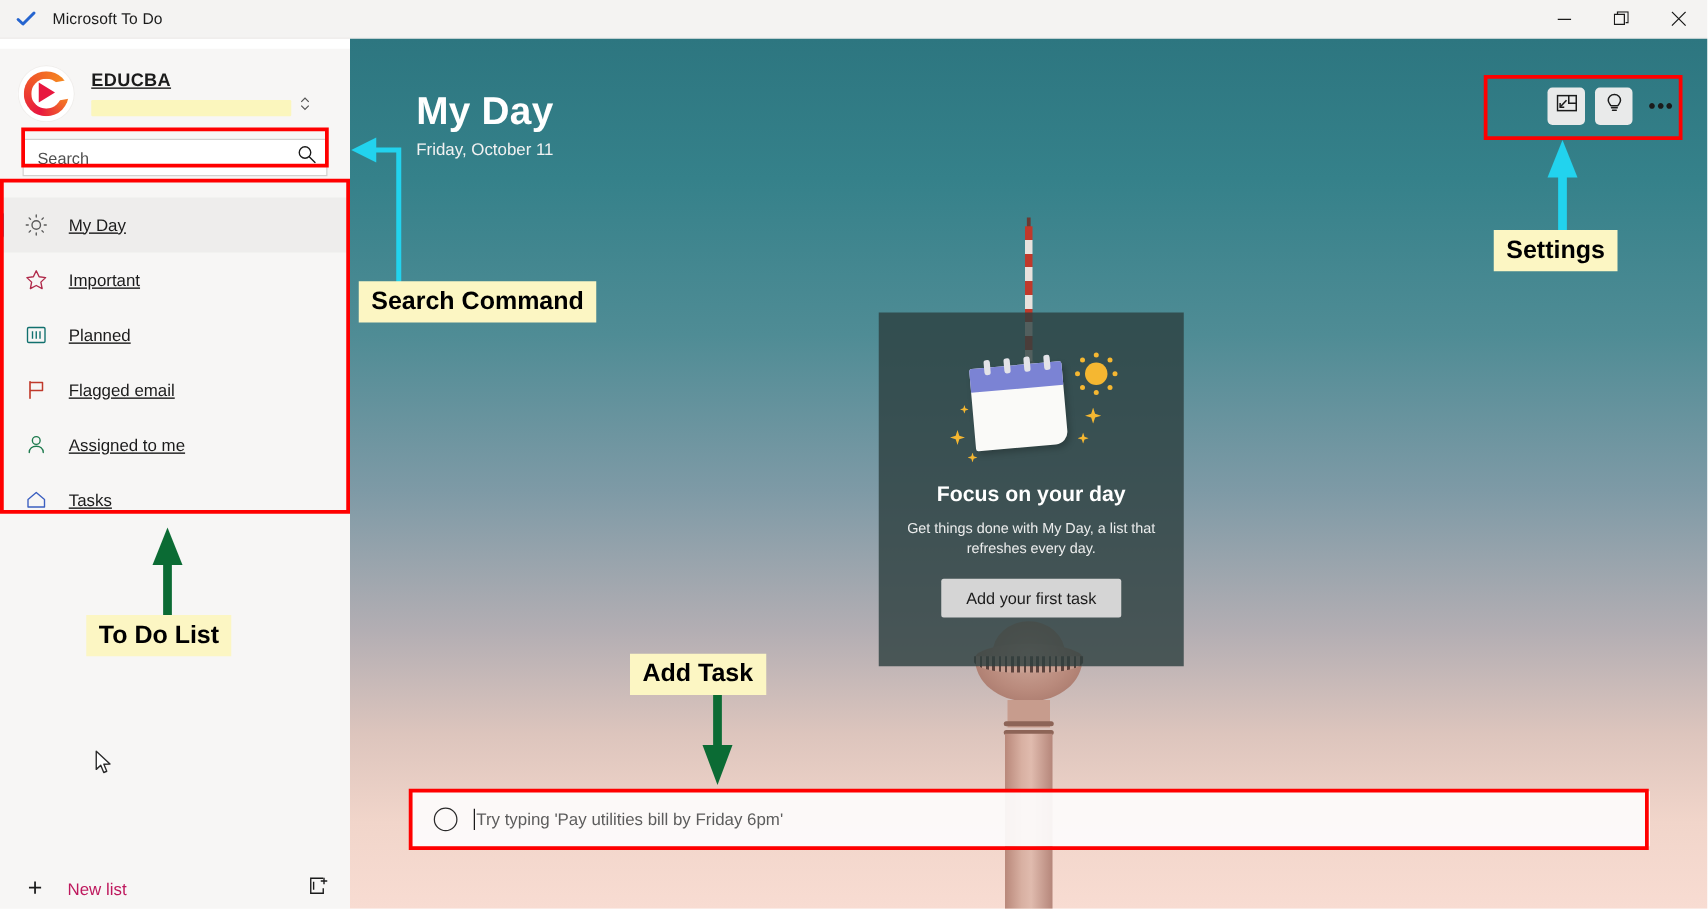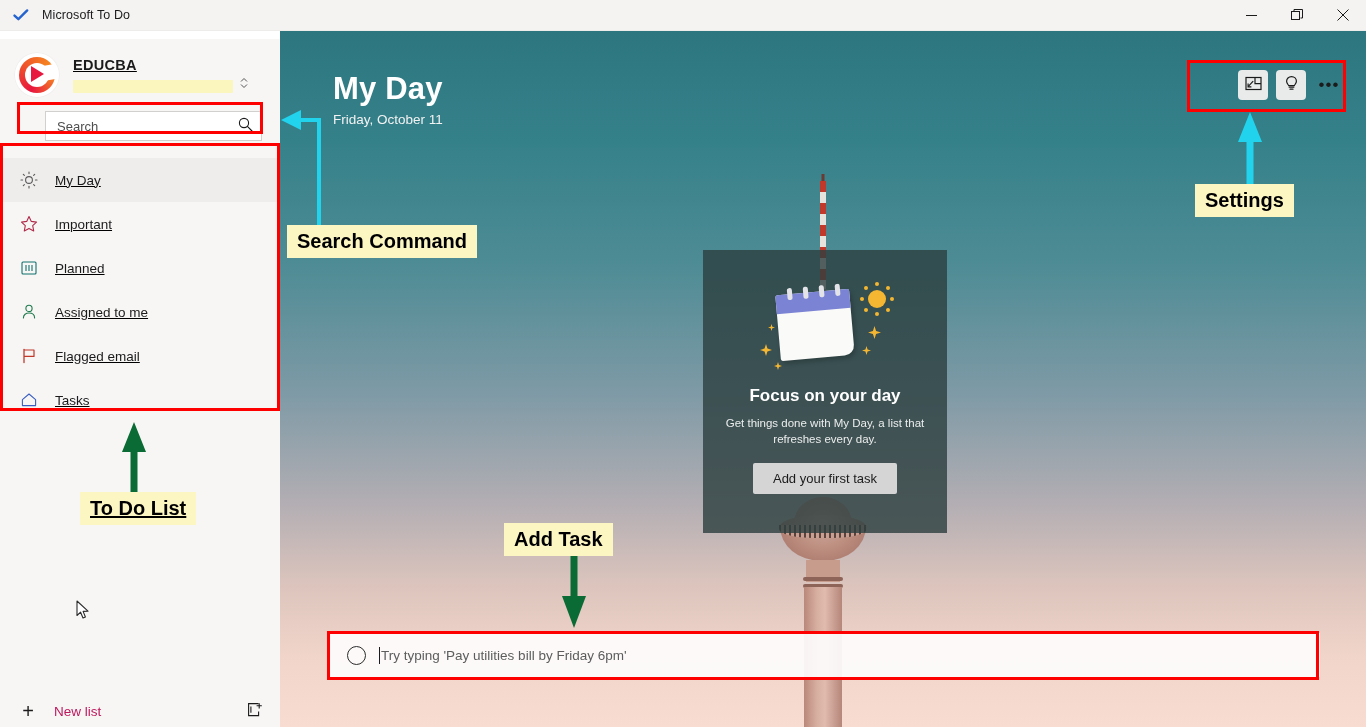--- a/index.html
+++ b/index.html
@@ -58,21 +58,21 @@
   .profile-name { font-size: 14.5px; font-weight: bold; color:#1b1b1b; letter-spacing:.3px; }
   .profile-redact {
     margin-top: 7px; width: 160px; height: 13px; background:#fbf6bd;
     border-radius:1px;
   }
   .profile-chev { margin-left: 6px; color:#555; font-size: 11px; line-height: 7px; }
 
   .search-wrap { position: relative; margin: 12px 18px 0 18px; }
   .search-box {
     height: 30px; background:#fff; border:1px solid #d2d0ce;
-    display:flex; align-items:center; padding: 0 8px 0 11px; margin-left: 27px;
+    display:flex; align-items:center; padding: 0 8px 0 11px;
   }
   .search-box input {
     flex:1; border:none; outline:none; font-size:13px; color:#1b1b1b;
     font-family:"Liberation Sans", sans-serif; background:transparent;
   }
   .search-box input::placeholder { color:#4f4f4f; }
 
   .nav { margin-top: 17px; }
   .nav-item {
     height: 44px; display:flex; align-items:center; padding-left: 18px;
@@ -329,35 +329,35 @@
                 <path d="M12 6 V12"></path>
             </g>
           </svg>
         </span>
         <span class="nav-label">Planned</span>
       </div>
 
       <div class="nav-item">
         <span class="nav-ico">
           <svg width="18" height="18" viewBox="0 0 18 18">
+            <path d="M4 2.4 V15.6" stroke="#c0392b" stroke-width="1.3" stroke-linecap="round"></path>
+            <path d="M4 3 H14 L14 9.4 H4" fill="none" stroke="#c0392b" stroke-width="1.2" stroke-linejoin="round"></path>
+          </svg>
+        </span>
+        <span class="nav-label">Flagged email</span>
+      </div>
+
+      <div class="nav-item">
+        <span class="nav-ico">
+          <svg width="18" height="18" viewBox="0 0 18 18">
             <circle cx="9" cy="5.4" r="3.1" fill="none" stroke="#1d7a4d" stroke-width="1.1"></circle>
             <path d="M3.4 15 C3.4 11.6 6 10 9 10 C12 10 14.6 11.6 14.6 15" fill="none" stroke="#1d7a4d" stroke-width="1.1" stroke-linecap="round"></path>
           </svg>
         </span>
         <span class="nav-label">Assigned to me</span>
-      </div>
-
-      <div class="nav-item">
-        <span class="nav-ico">
-          <svg width="18" height="18" viewBox="0 0 18 18">
-            <path d="M4 2.4 V15.6" stroke="#c0392b" stroke-width="1.3" stroke-linecap="round"></path>
-            <path d="M4 3 H14 L14 9.4 H4" fill="none" stroke="#c0392b" stroke-width="1.2" stroke-linejoin="round"></path>
-          </svg>
-        </span>
-        <span class="nav-label">Flagged email</span>
       </div>
 
       <div class="nav-item">
         <span class="nav-ico">
           <svg width="18" height="18" viewBox="0 0 18 18">
             <path d="M2.4 8.6 L9 3 L15.6 8.6 V14.6 H2.4 Z" fill="none" stroke="#3b5fc0" stroke-width="1.1" stroke-linejoin="round"></path>
           </svg>
         </span>
         <span class="nav-label">Tasks</span>
       </div>
@@ -473,21 +473,21 @@
     <path d="M134,422 L146,452 L122,452 Z" fill="#0b6b34"></path>
 
     <path d="M574,555 L574,604" stroke="#0b6b34" stroke-width="7" fill="none"></path>
     <path d="M574,628 L562,596 L586,596 Z" fill="#0b6b34"></path>
 
     <path d="M1250,185 L1250,132" stroke="#22d3ee" stroke-width="7" fill="none"></path>
     <path d="M1250,112 L1262,142 L1238,142 Z" fill="#22d3ee"></path>
   </svg>
 
   <div class="anno-label" style="left:287px; top:225px;">Search Command</div>
-  <div class="anno-label" style="left:80px;  top:492px;text-decoration:underline;">To Do List</div>
+  <div class="anno-label" style="left:69px;  top:492px;">To Do List</div>
   <div class="anno-label" style="left:504px; top:523px;">Add Task</div>
   <div class="anno-label" style="left:1195px;top:184px;">Settings</div>
 
   <div class="cursor">
     <svg width="14" height="20" viewBox="0 0 14 20">
       <path d="M1 1 L1 15.5 L4.6 12.2 L7 18 L9.4 17 L7.1 11.4 L12 11.2 Z" fill="#ffffff" stroke="#2b2b2b" stroke-width="1.1" stroke-linejoin="round"></path>
     </svg>
   </div>
 
 </div>

